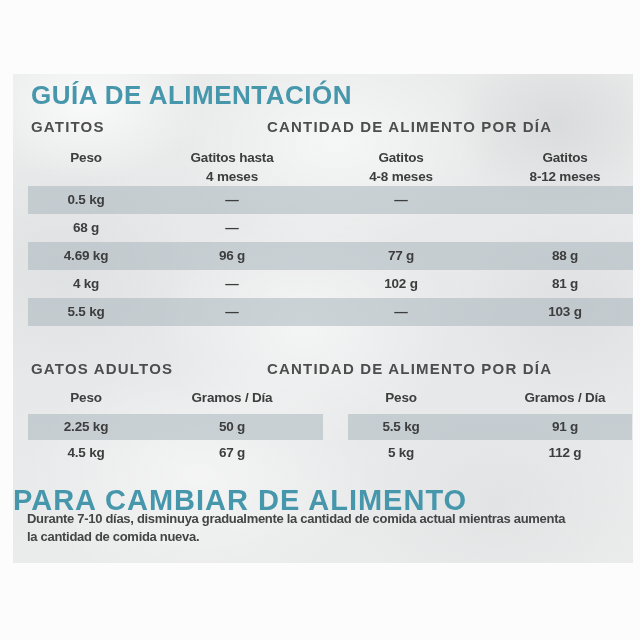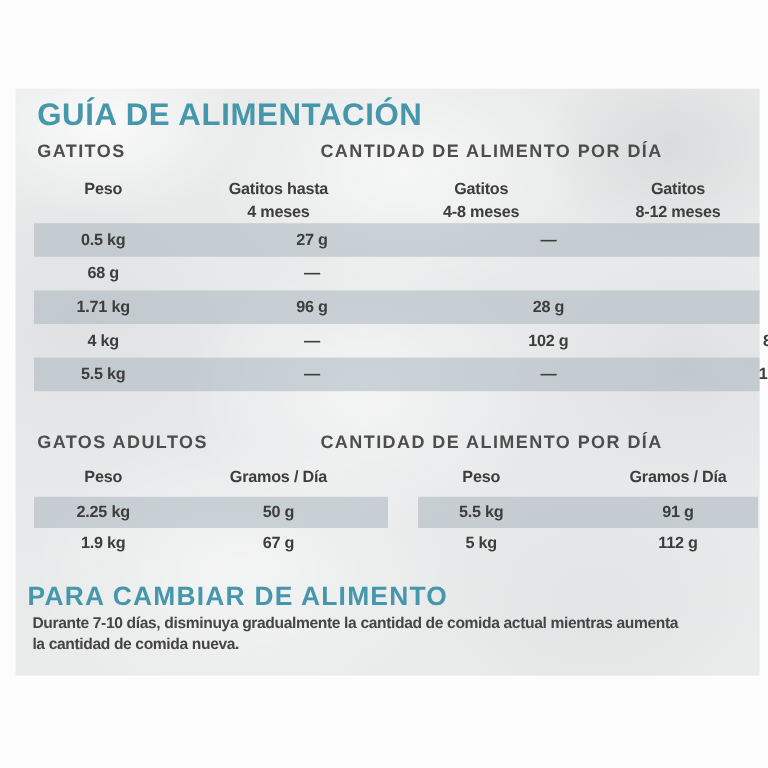--- a/index.html
+++ b/index.html
@@ -21,40 +21,40 @@
       radial-gradient(ellipse 170px 140px at 90% 48%, rgba(216,219,220,.6), rgba(216,219,220,0) 70%),
       radial-gradient(ellipse 240px 160px at 30% 82%, rgba(255,255,255,.5), rgba(255,255,255,0) 72%),
       radial-gradient(ellipse 200px 150px at 78% 88%, rgba(222,224,225,.65), rgba(222,224,225,0) 70%),
       linear-gradient(180deg,#e9eaea 0%,#e7e8e9 60%,#eaebeb 100%);
   }
   .teal-heading{
     position:absolute;margin:0;color:#4697ac;font-weight:bold;
     letter-spacing:.5px;white-space:nowrap;
   }
   h1.teal-heading{left:18px;top:6px;font-size:26px;}
-  h2.teal-heading{left:10px;top:410px;font-size:22px;letter-spacing:1px;}
+  h2.teal-heading{left:0;top:410px;font-size:29px;letter-spacing:1px;}
   .sec-label{
     position:absolute;color:#4d4d4d;font-weight:bold;font-size:15px;
     letter-spacing:1.2px;white-space:nowrap;line-height:18px;
   }
   .tbl{
     position:absolute;left:0;width:620px;color:#3d3d3d;
   }
   .hdr-row,.row{display:grid;grid-template-columns:146px 146px 192px 136px;}
   .hdr-row{height:36px;}
   .hcell{
     display:flex;flex-direction:column;justify-content:space-between;align-items:center;
     font-size:13.5px;font-weight:bold;line-height:15px;text-align:center;
     letter-spacing:-.2px;padding-bottom:2px;
   }
   .hcell span{display:block;}
   .row{font-size:13.5px;font-weight:bold;letter-spacing:-.2px;}
   .row .cell{text-align:center;}
   .k-tbl{top:76px;}
-  .k-tbl .row{height:28px;line-height:28px;gap:28px;}
+  .k-tbl .row{height:28px;line-height:28px;}
   .k-tbl .row.banded{
     background:linear-gradient(90deg, rgba(0,0,0,0) 0px, rgba(0,0,0,0) 15px,
       rgba(164,178,186,.5) 15px, rgba(164,178,186,.5) 620px);
   }
   .a-tbl{top:316px;}
   .a-tbl .hdr-row{height:24px;}
   .a-tbl .hcell{padding-bottom:4px;}
   .a-tbl .row{height:26px;line-height:26px;}
   .a-tbl .row.banded{
     background:linear-gradient(90deg, rgba(0,0,0,0) 0px, rgba(0,0,0,0) 15px,
@@ -94,32 +94,32 @@
           <span>4-8 meses</span>
         </div>
         <div class="hcell">
           <span>Gatitos</span>
           <span>8-12 meses</span>
         </div>
       </div>
 
       <div class="row banded">
         <div class="cell">0.5 kg</div>
-        <div class="cell">27 g</div>
         <div class="cell">—</div>
         <div class="cell">—</div>
       </div>
       <div class="row">
         <div class="cell">68 g</div>
         <div class="cell">—</div>
       </div>
       <div class="row banded">
-        <div class="cell">1.71 kg</div>
+        <div class="cell">4.69 kg</div>
         <div class="cell">96 g</div>
-        <div class="cell">28 g</div>
+        <div class="cell">77 g</div>
+        <div class="cell">88 g</div>
       </div>
       <div class="row">
         <div class="cell">4 kg</div>
         <div class="cell">—</div>
         <div class="cell">102 g</div>
         <div class="cell">81 g</div>
       </div>
       <div class="row banded">
         <div class="cell">5.5 kg</div>
         <div class="cell">—</div>
@@ -146,21 +146,21 @@
           <span>Gramos / Día</span>
         </div>
       </div>
       <div class="row banded">
         <div class="cell">2.25 kg</div>
         <div class="cell">50 g</div>
         <div class="cell">5.5 kg</div>
         <div class="cell">91 g</div>
       </div>
       <div class="row">
-        <div class="cell">1.9 kg</div>
+        <div class="cell">4.5 kg</div>
         <div class="cell">67 g</div>
         <div class="cell">5 kg</div>
         <div class="cell">112 g</div>
       </div>
     </div>
 
     <h2 class="teal-heading">PARA CAMBIAR DE ALIMENTO</h2>
     <p class="body-text">Durante 7-10 días, disminuya gradualmente la cantidad de comida actual mientras aumenta la cantidad de comida nueva.</p>
 
   </div>

